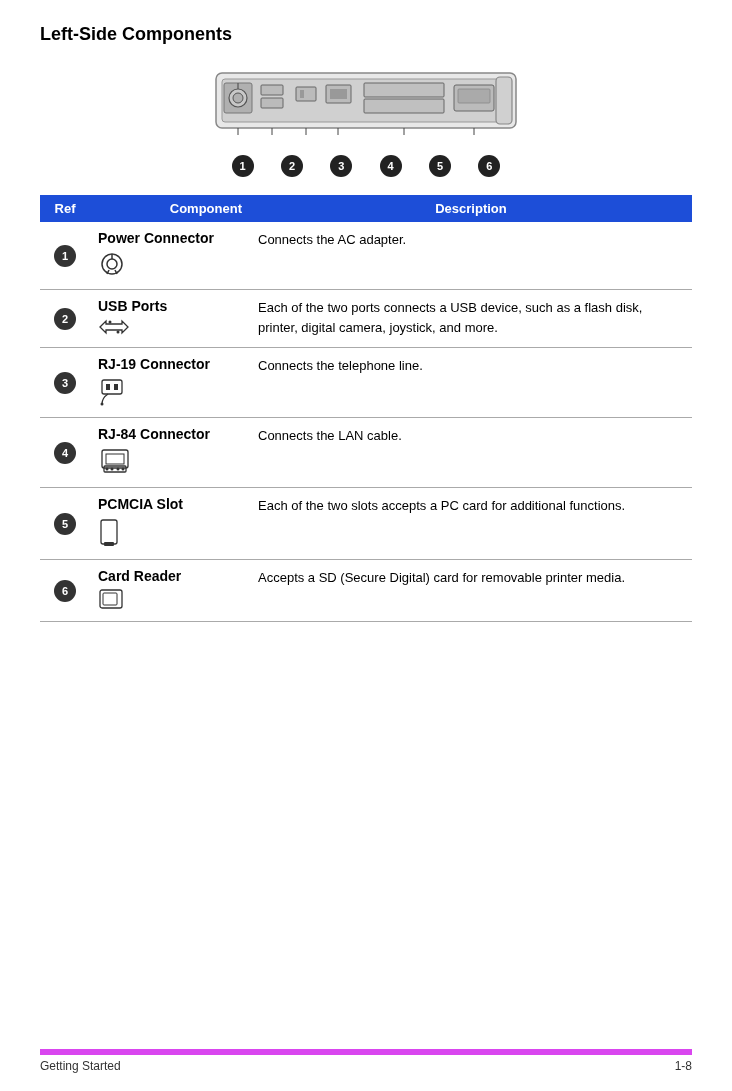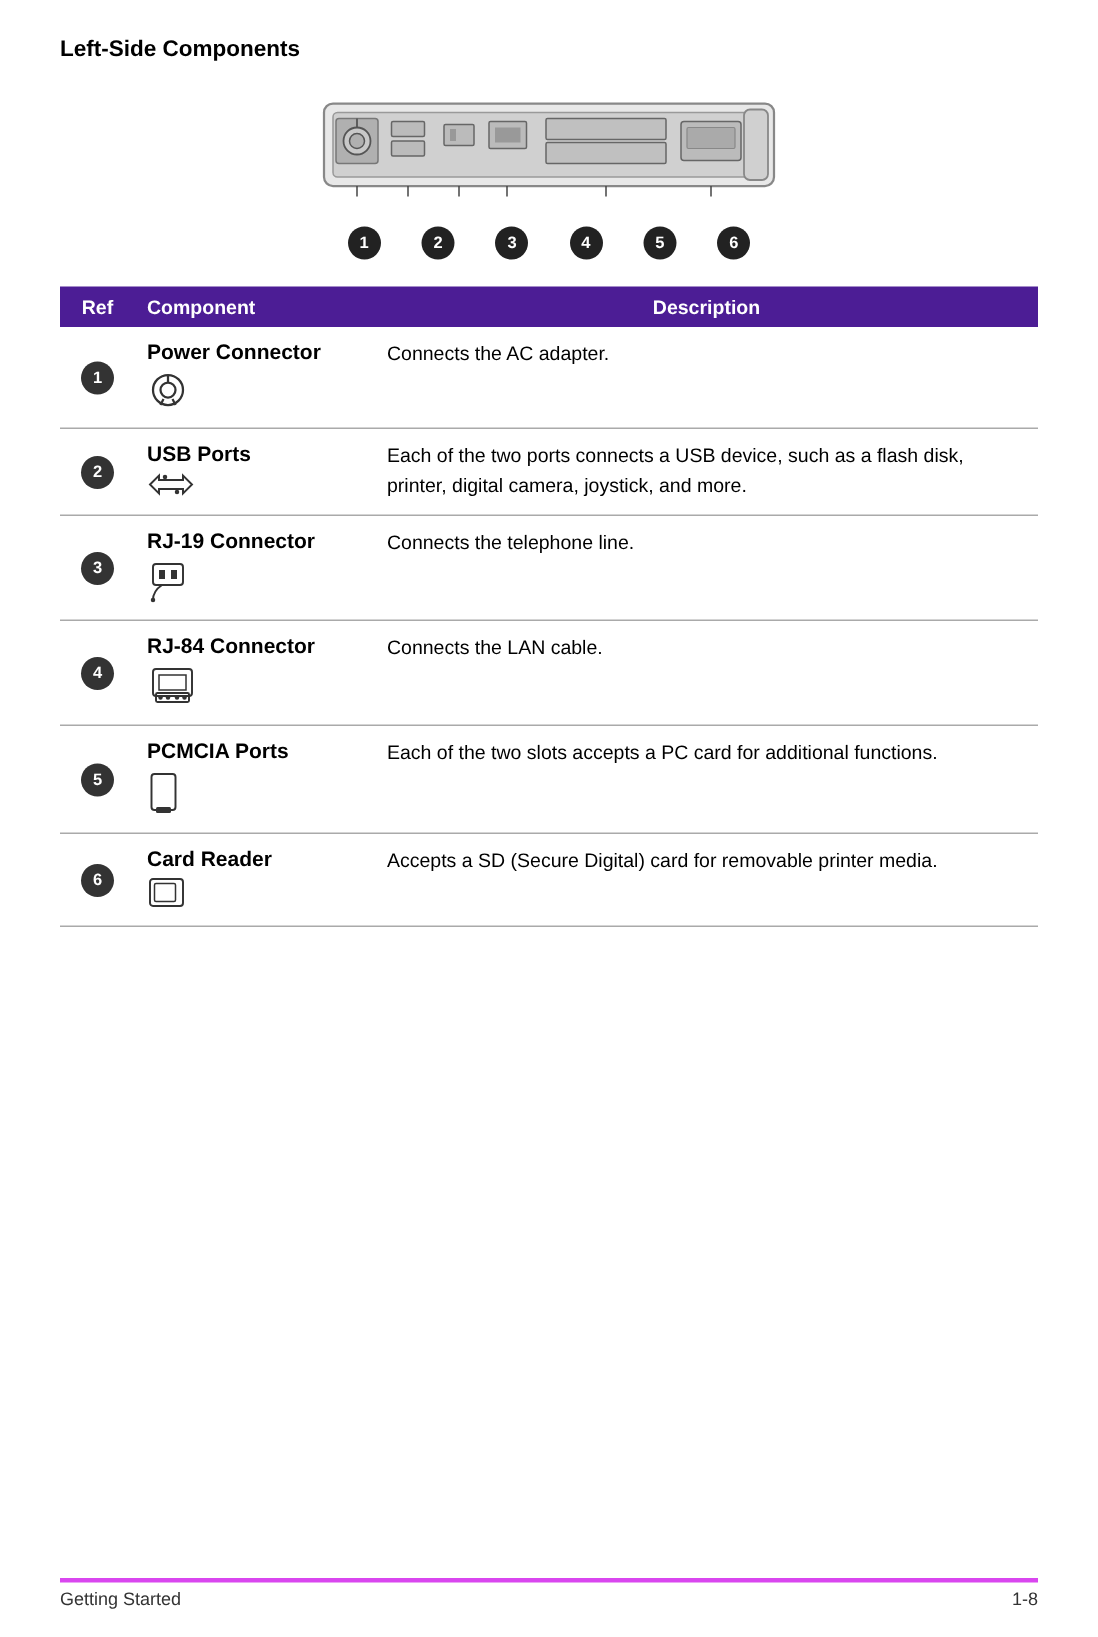--- a/index.html
+++ b/index.html
@@ -6,21 +6,21 @@
     body {
       width: 732px;
       min-height: 1091px;
       background: #fff;
       font-family: Arial, sans-serif;
       font-size: 13px;
       color: #000;
       padding: 24px 40px 24px 40px;
     }
     h1 {
-      font-size: 15px;
+      font-size: 18px;
       font-weight: bold;
       margin-bottom: 18px;
       color: #000;
     }
 
     
     .diagram-container {
       display: flex;
       justify-content: center;
       margin-bottom: 18px;
@@ -43,28 +43,28 @@
       font-weight: bold;
     }
 
     
     .components-table {
       width: 100%;
       border-collapse: collapse;
       margin-top: 6px;
     }
     .components-table thead tr {
-      background: #4c1d95;
+      background: #1d4ed8;
       color: #fff;
     }
     .components-table thead th {
       padding: 6px 8px;
       font-size: 13px;
       font-weight: bold;
-      text-align: left;
+      text-align: right;
     }
     .components-table thead th.ref-col {
       width: 50px;
       text-align: center;
     }
     .components-table thead th.comp-col {
       width: 160px;
     }
     .components-table thead th.desc-col {
       text-align: center;
@@ -111,21 +111,21 @@
     }
 
     
     .footer {
       position: fixed;
       bottom: 18px;
       left: 40px;
       right: 40px;
       display: flex;
       justify-content: space-between;
-      border-top: 3px solid #d946ef;
+      border-top: 6px solid #d946ef;
       padding-top: 4px;
       font-size: 12px;
       color: #333;
     }
 
     
     svg.laptop-svg {
       width: 320px;
       height: 90px;
     }
@@ -247,21 +247,21 @@
               <circle cx="14" cy="23" r="1.5" fill="#333"></circle>
               <circle cx="20" cy="23" r="1.5" fill="#333"></circle>
               <circle cx="25" cy="23" r="1.5" fill="#333"></circle>
             </svg></div>
         </td>
         <td class="desc-cell">Connects the LAN cable.</td>
       </tr>
       <tr>
         <td class="ref-cell"><div class="ref-badge">5</div></td>
         <td>
-          <div class="comp-name">PCMCIA Ports</div>
+          <div class="comp-name">PCMCIA Slot</div>
           <div class="comp-icon"><svg width="22" height="32" viewBox="0 0 22 32" xmlns="http://www.w3.org/2000/svg">
               <rect x="3" y="4" width="16" height="24" rx="2" fill="none" stroke="#333" stroke-width="1.3"></rect>
               <rect x="6" y="26" width="10" height="4" rx="1" fill="#333"></rect>
             </svg></div>
         </td>
         <td class="desc-cell">Each of the two slots accepts a PC card for additional functions.</td>
       </tr>
       <tr>
         <td class="ref-cell"><div class="ref-badge">6</div></td>
         <td>

